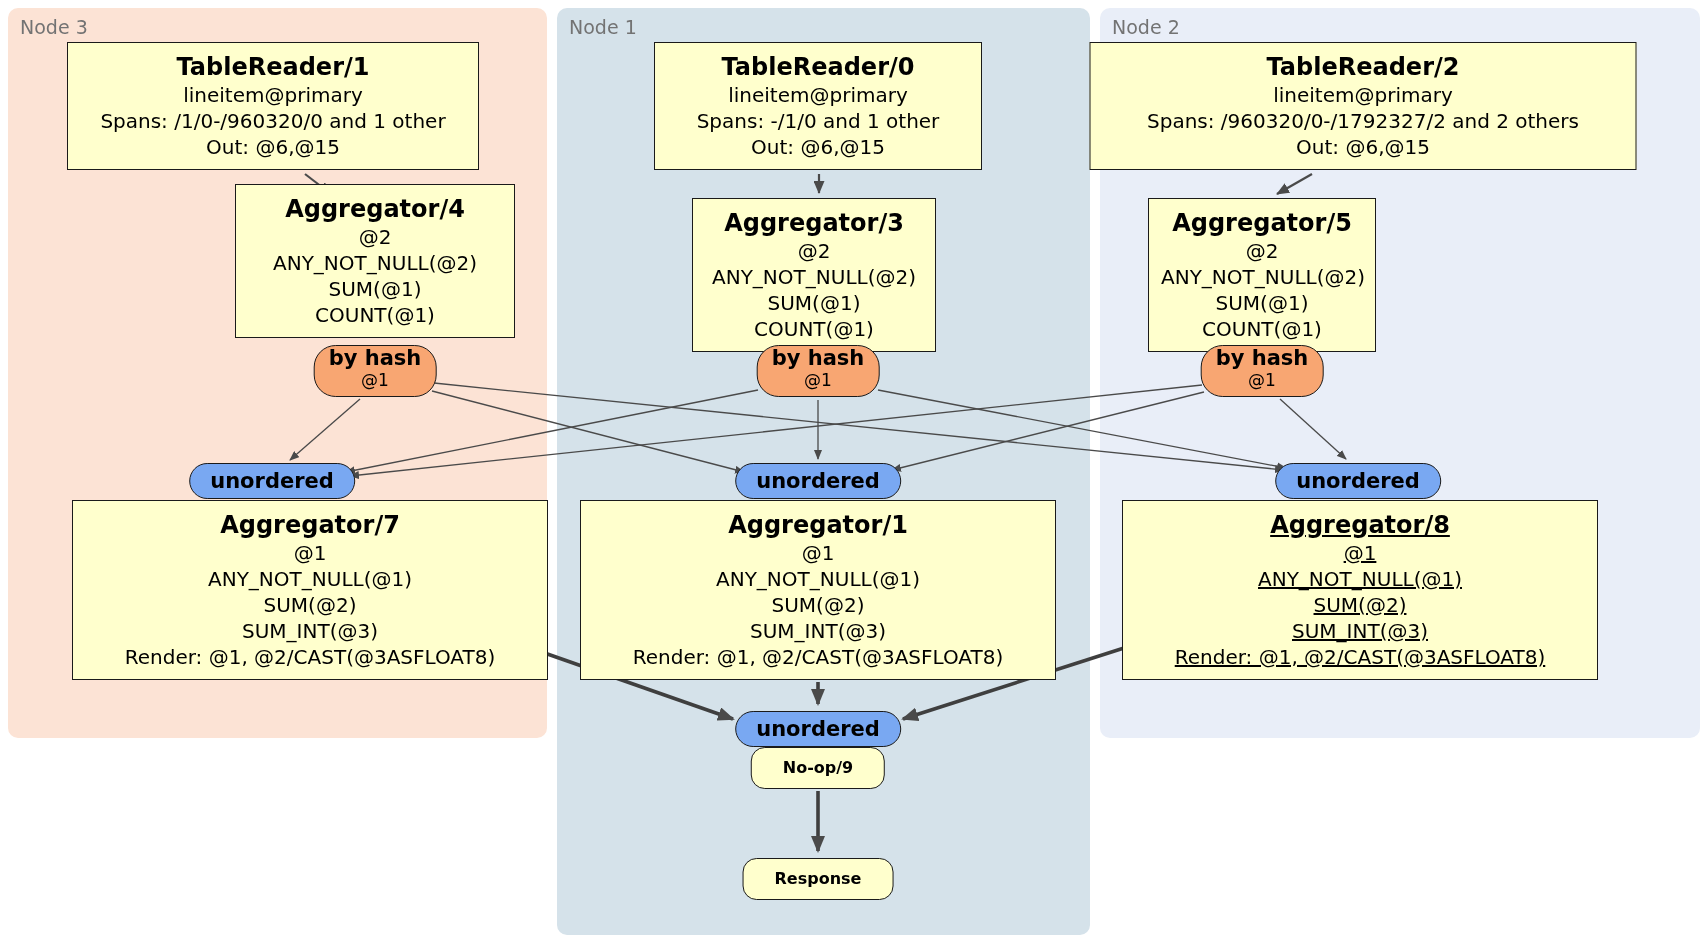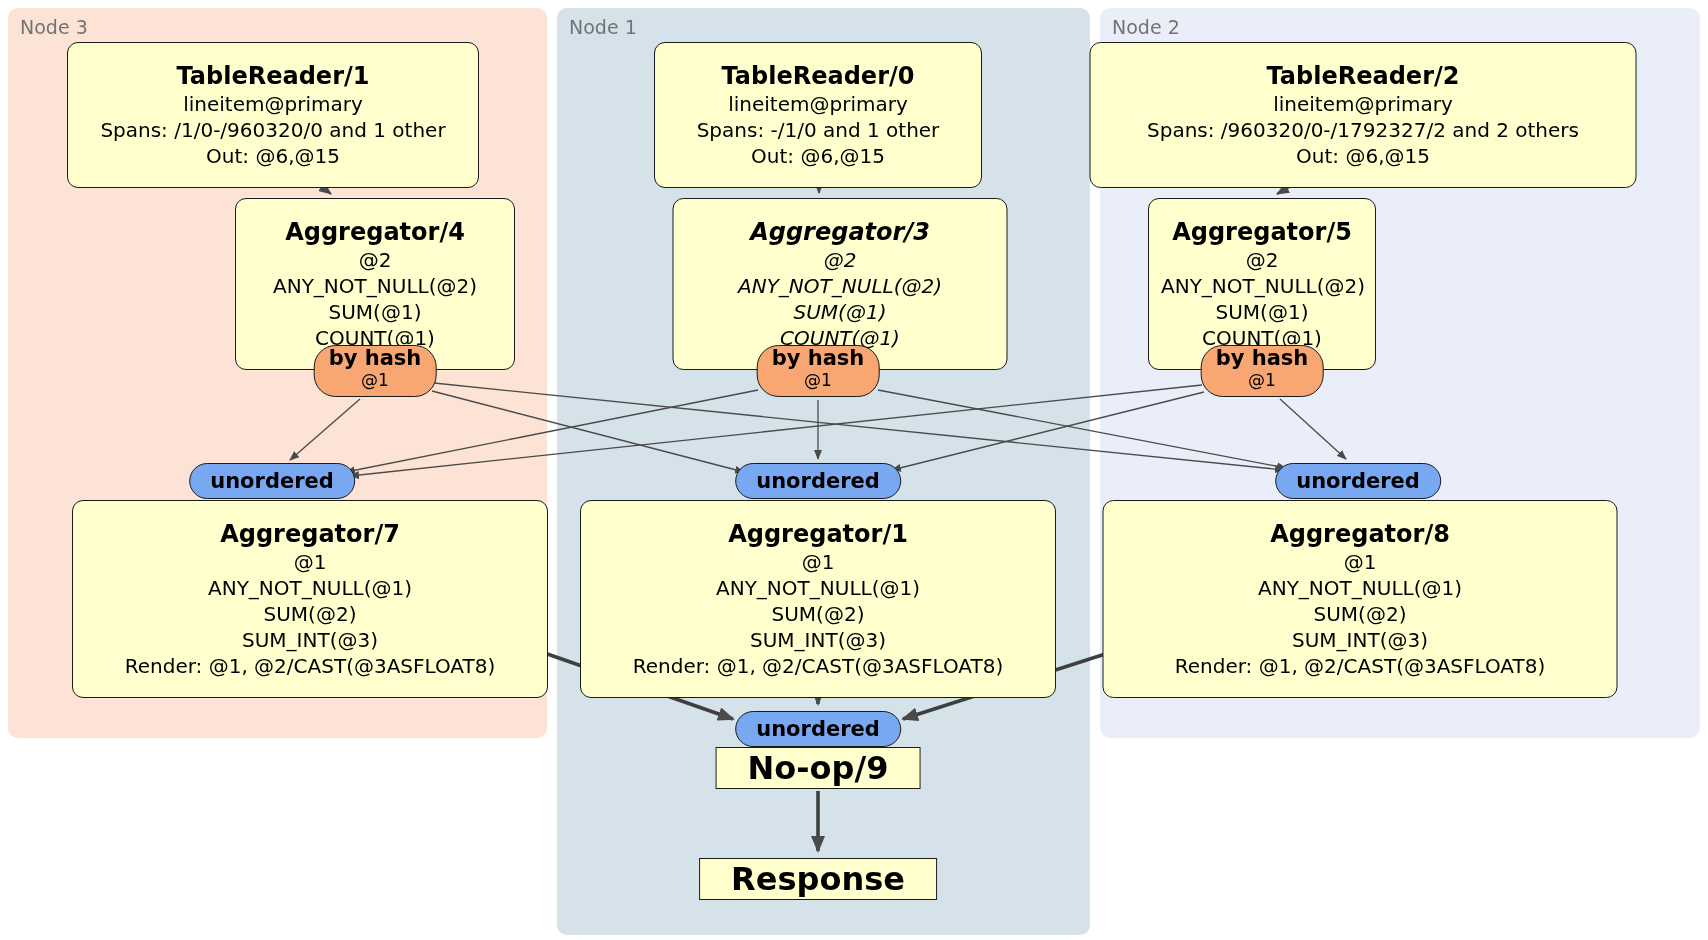--- a/index.html
+++ b/index.html
@@ -49,22 +49,22 @@
   .edge-thick{stroke:var(--edge_thick_color);stroke-width:3.6;fill:none;}
   .ah{fill:var(--edge_color);}
   .node-el{
     position:absolute;
     transform:translateX(-50%);
     text-align:center;
   }
   .pbox{
     background:var(--box_fill);
     border:1.6px solid var(--box_border);
-    border-radius:11px;
-    padding:18px 12px;
+    border-radius:0;
+    padding:9px 12px;
   }
   .pbox .title{
     font-size:24px;
     font-weight:bold;
     line-height:30px;
     white-space:nowrap;
   }
   .pbox .line{
     font-size:20px;
     line-height:26px;
@@ -96,23 +96,23 @@
     padding:4px 20px;
     font-size:21px;
     font-weight:bold;
     line-height:27px;
     white-space:nowrap;
     z-index:3;
   }
   .leaf{
     background:var(--box_fill);
     border:1.6px solid var(--box_border);
-    border-radius:0;
+    border-radius:14px;
     padding:5px 31px;
-    font-size:32px;
+    font-size:16px;
     font-weight:bold;
     line-height:30px;
     white-space:nowrap;
     z-index:2;
   }
   .z2{z-index:2;}
 </style>
 </head>
 <body>
 
@@ -162,21 +162,21 @@
     <path class="edge-thick" marker-end="url(#ah-t)" d="M818,791 L818,851"></path>
   </svg>
 
   <div class="node-el pbox" style="left:273px;top:42px;width:412px;">
     <div class="title">TableReader/1</div>
     <div class="line">lineitem@primary</div>
     <div class="line">Spans: /1/0-/960320/0 and 1 other</div>
     <div class="line">Out: @6,@15</div>
   </div>
 
-  <div class="node-el pbox" style="left:375px;top:198px;width:280px;">
+  <div class="node-el pbox" style="left:375px;top:184px;width:280px;">
     <div class="title">Aggregator/4</div>
     <div class="line">@2</div>
     <div class="line">ANY_NOT_NULL(@2)</div>
     <div class="line">SUM(@1)</div>
     <div class="line">COUNT(@1)</div>
   </div>
 
   <div class="node-el router" style="left:375px;top:345px;">
     <div class="rlabel">by hash</div>
     <div class="rsub">@1</div>
@@ -193,21 +193,21 @@
     <div class="line">Render: @1, @2/CAST(@3ASFLOAT8)</div>
   </div>
 
   <div class="node-el pbox" style="left:818px;top:42px;width:328px;">
     <div class="title">TableReader/0</div>
     <div class="line">lineitem@primary</div>
     <div class="line">Spans: -/1/0 and 1 other</div>
     <div class="line">Out: @6,@15</div>
   </div>
 
-  <div class="node-el pbox" style="left:840px;top:198px;width:335px;font-style:italic;">
+  <div class="node-el pbox" style="left:814px;top:198px;width:244px;">
     <div class="title">Aggregator/3</div>
     <div class="line">@2</div>
     <div class="line">ANY_NOT_NULL(@2)</div>
     <div class="line">SUM(@1)</div>
     <div class="line">COUNT(@1)</div>
   </div>
 
   <div class="node-el router" style="left:818px;top:345px;">
     <div class="rlabel">by hash</div>
     <div class="rsub">@1</div>
@@ -245,21 +245,21 @@
     <div class="line">COUNT(@1)</div>
   </div>
 
   <div class="node-el router" style="left:1262px;top:345px;">
     <div class="rlabel">by hash</div>
     <div class="rsub">@1</div>
   </div>
 
   <div class="node-el sync" style="left:1358px;top:463px;">unordered</div>
 
-  <div class="node-el pbox z2" style="left:1360px;top:500px;width:515px;">
+  <div class="node-el pbox z2" style="left:1360px;top:500px;width:476px;text-decoration:underline;">
     <div class="title">Aggregator/8</div>
     <div class="line">@1</div>
     <div class="line">ANY_NOT_NULL(@1)</div>
     <div class="line">SUM(@2)</div>
     <div class="line">SUM_INT(@3)</div>
     <div class="line">Render: @1, @2/CAST(@3ASFLOAT8)</div>
   </div>
 
 </div>
 

